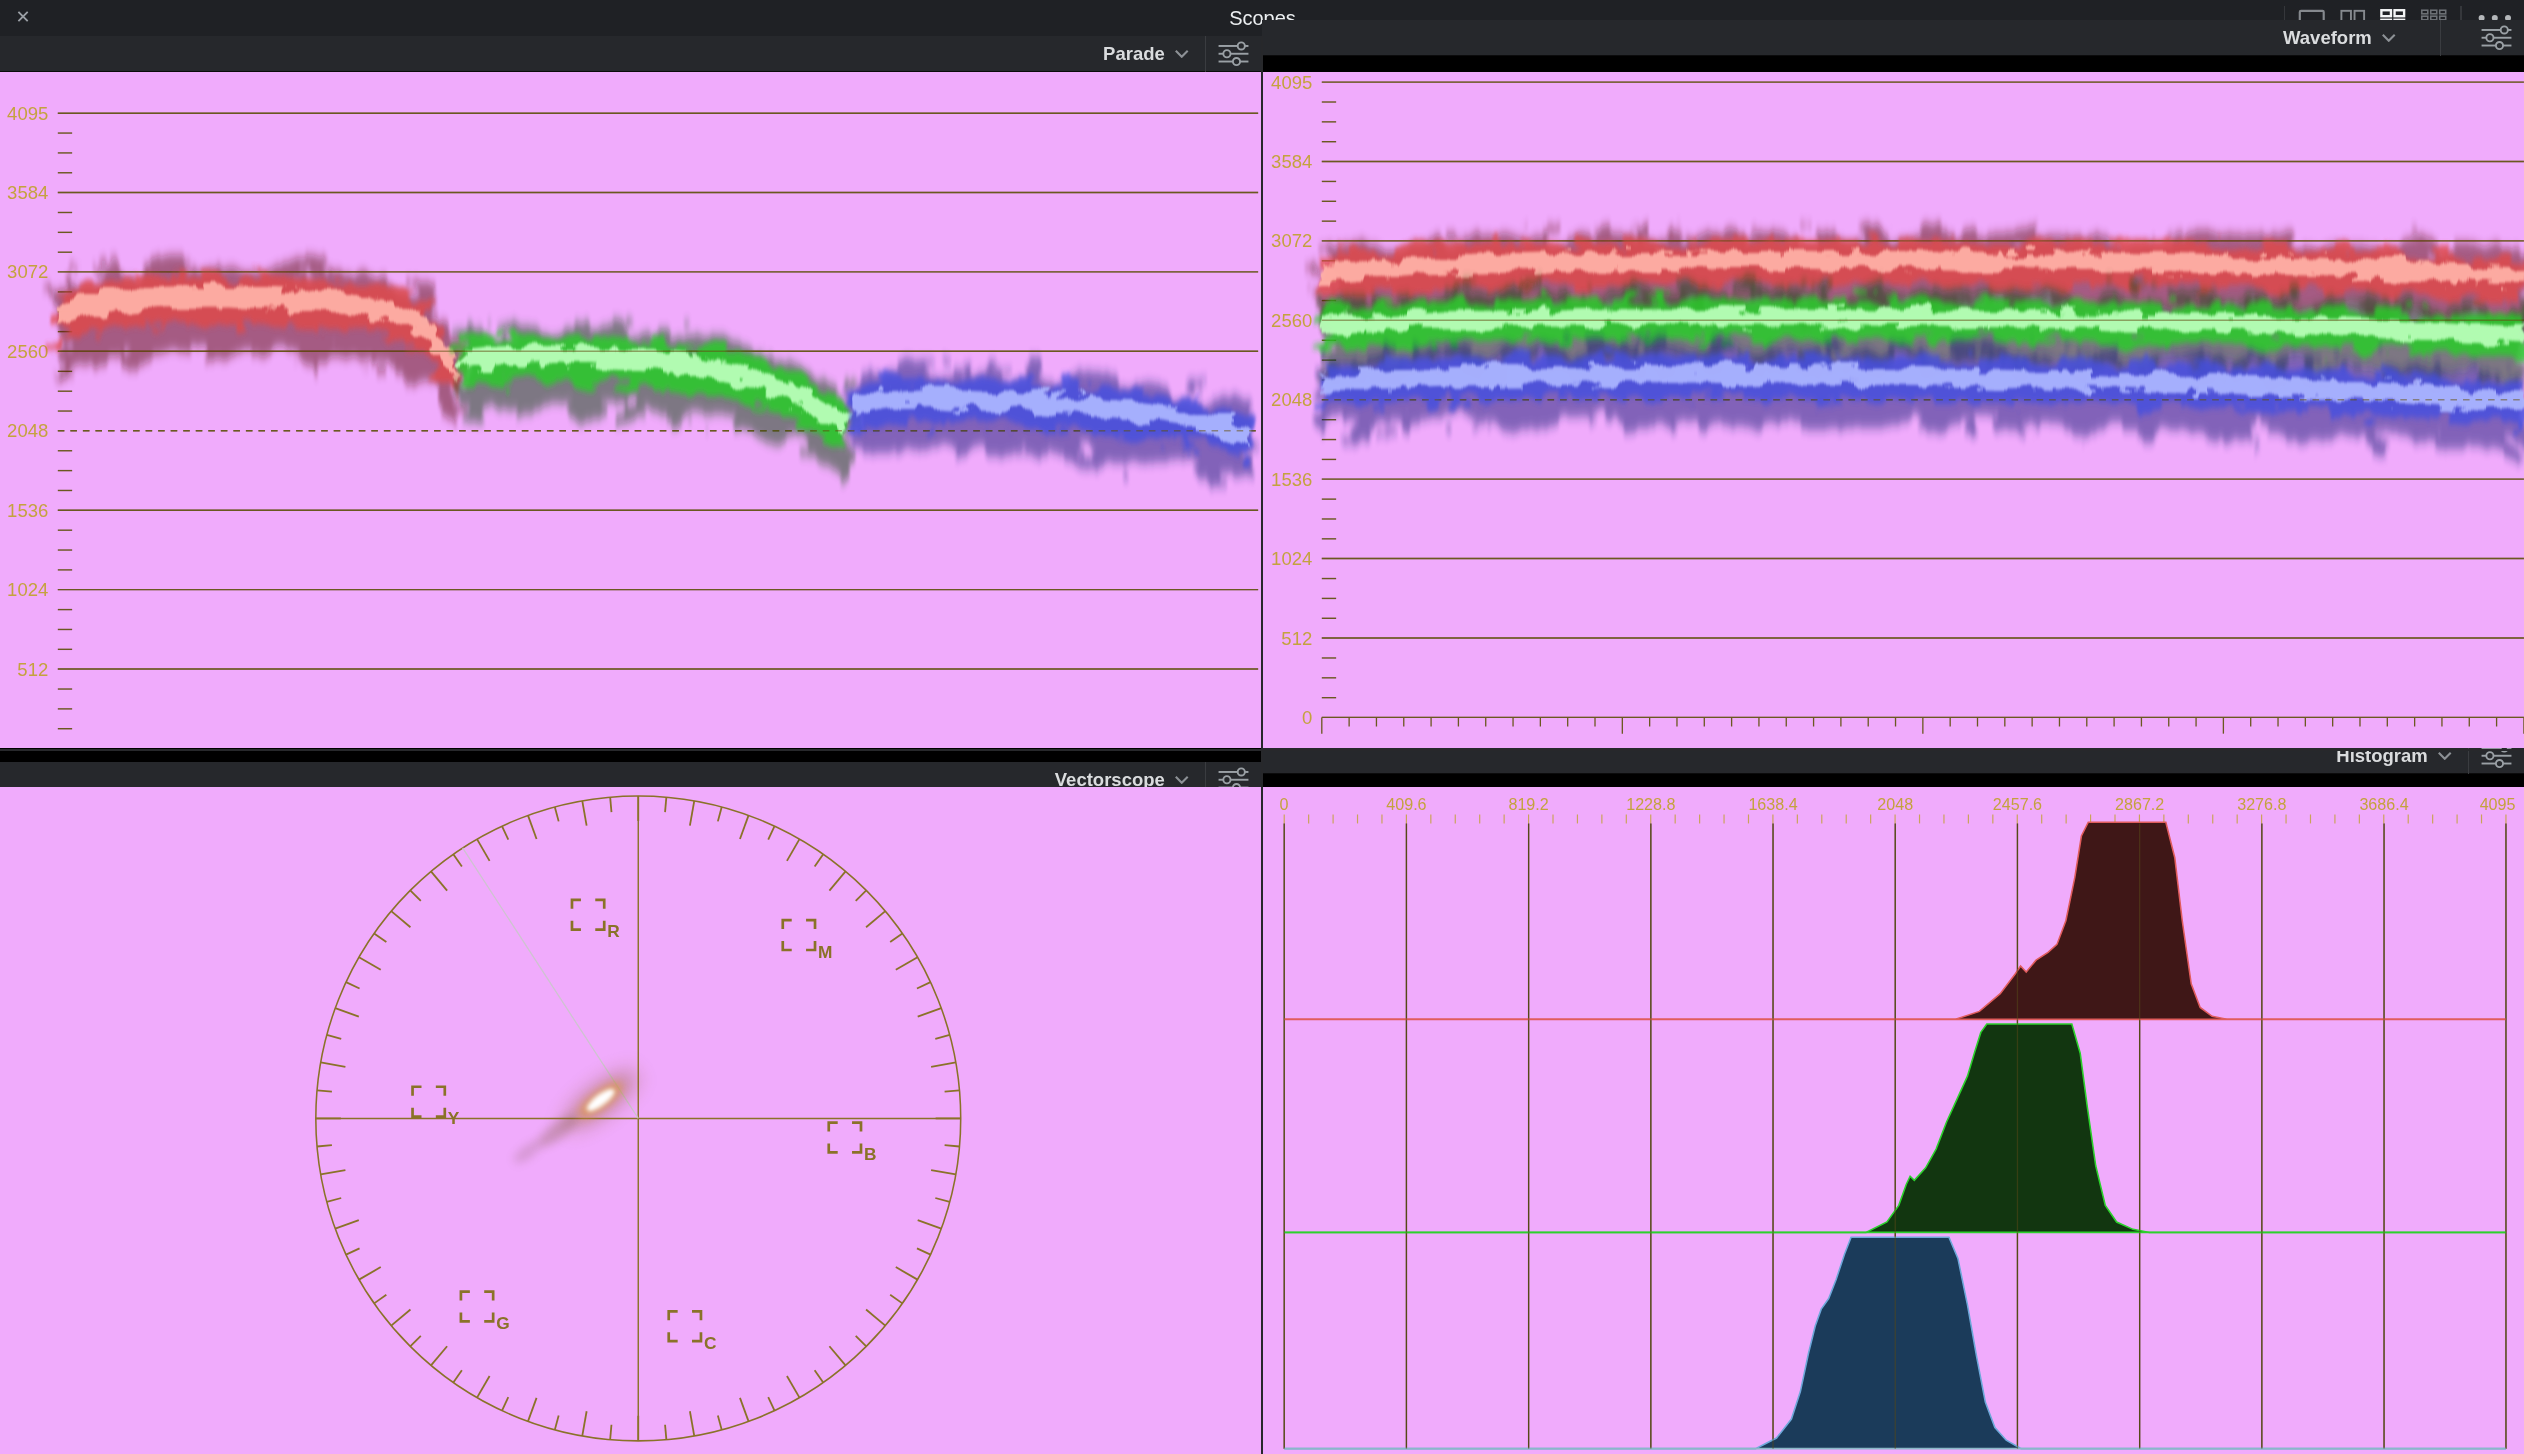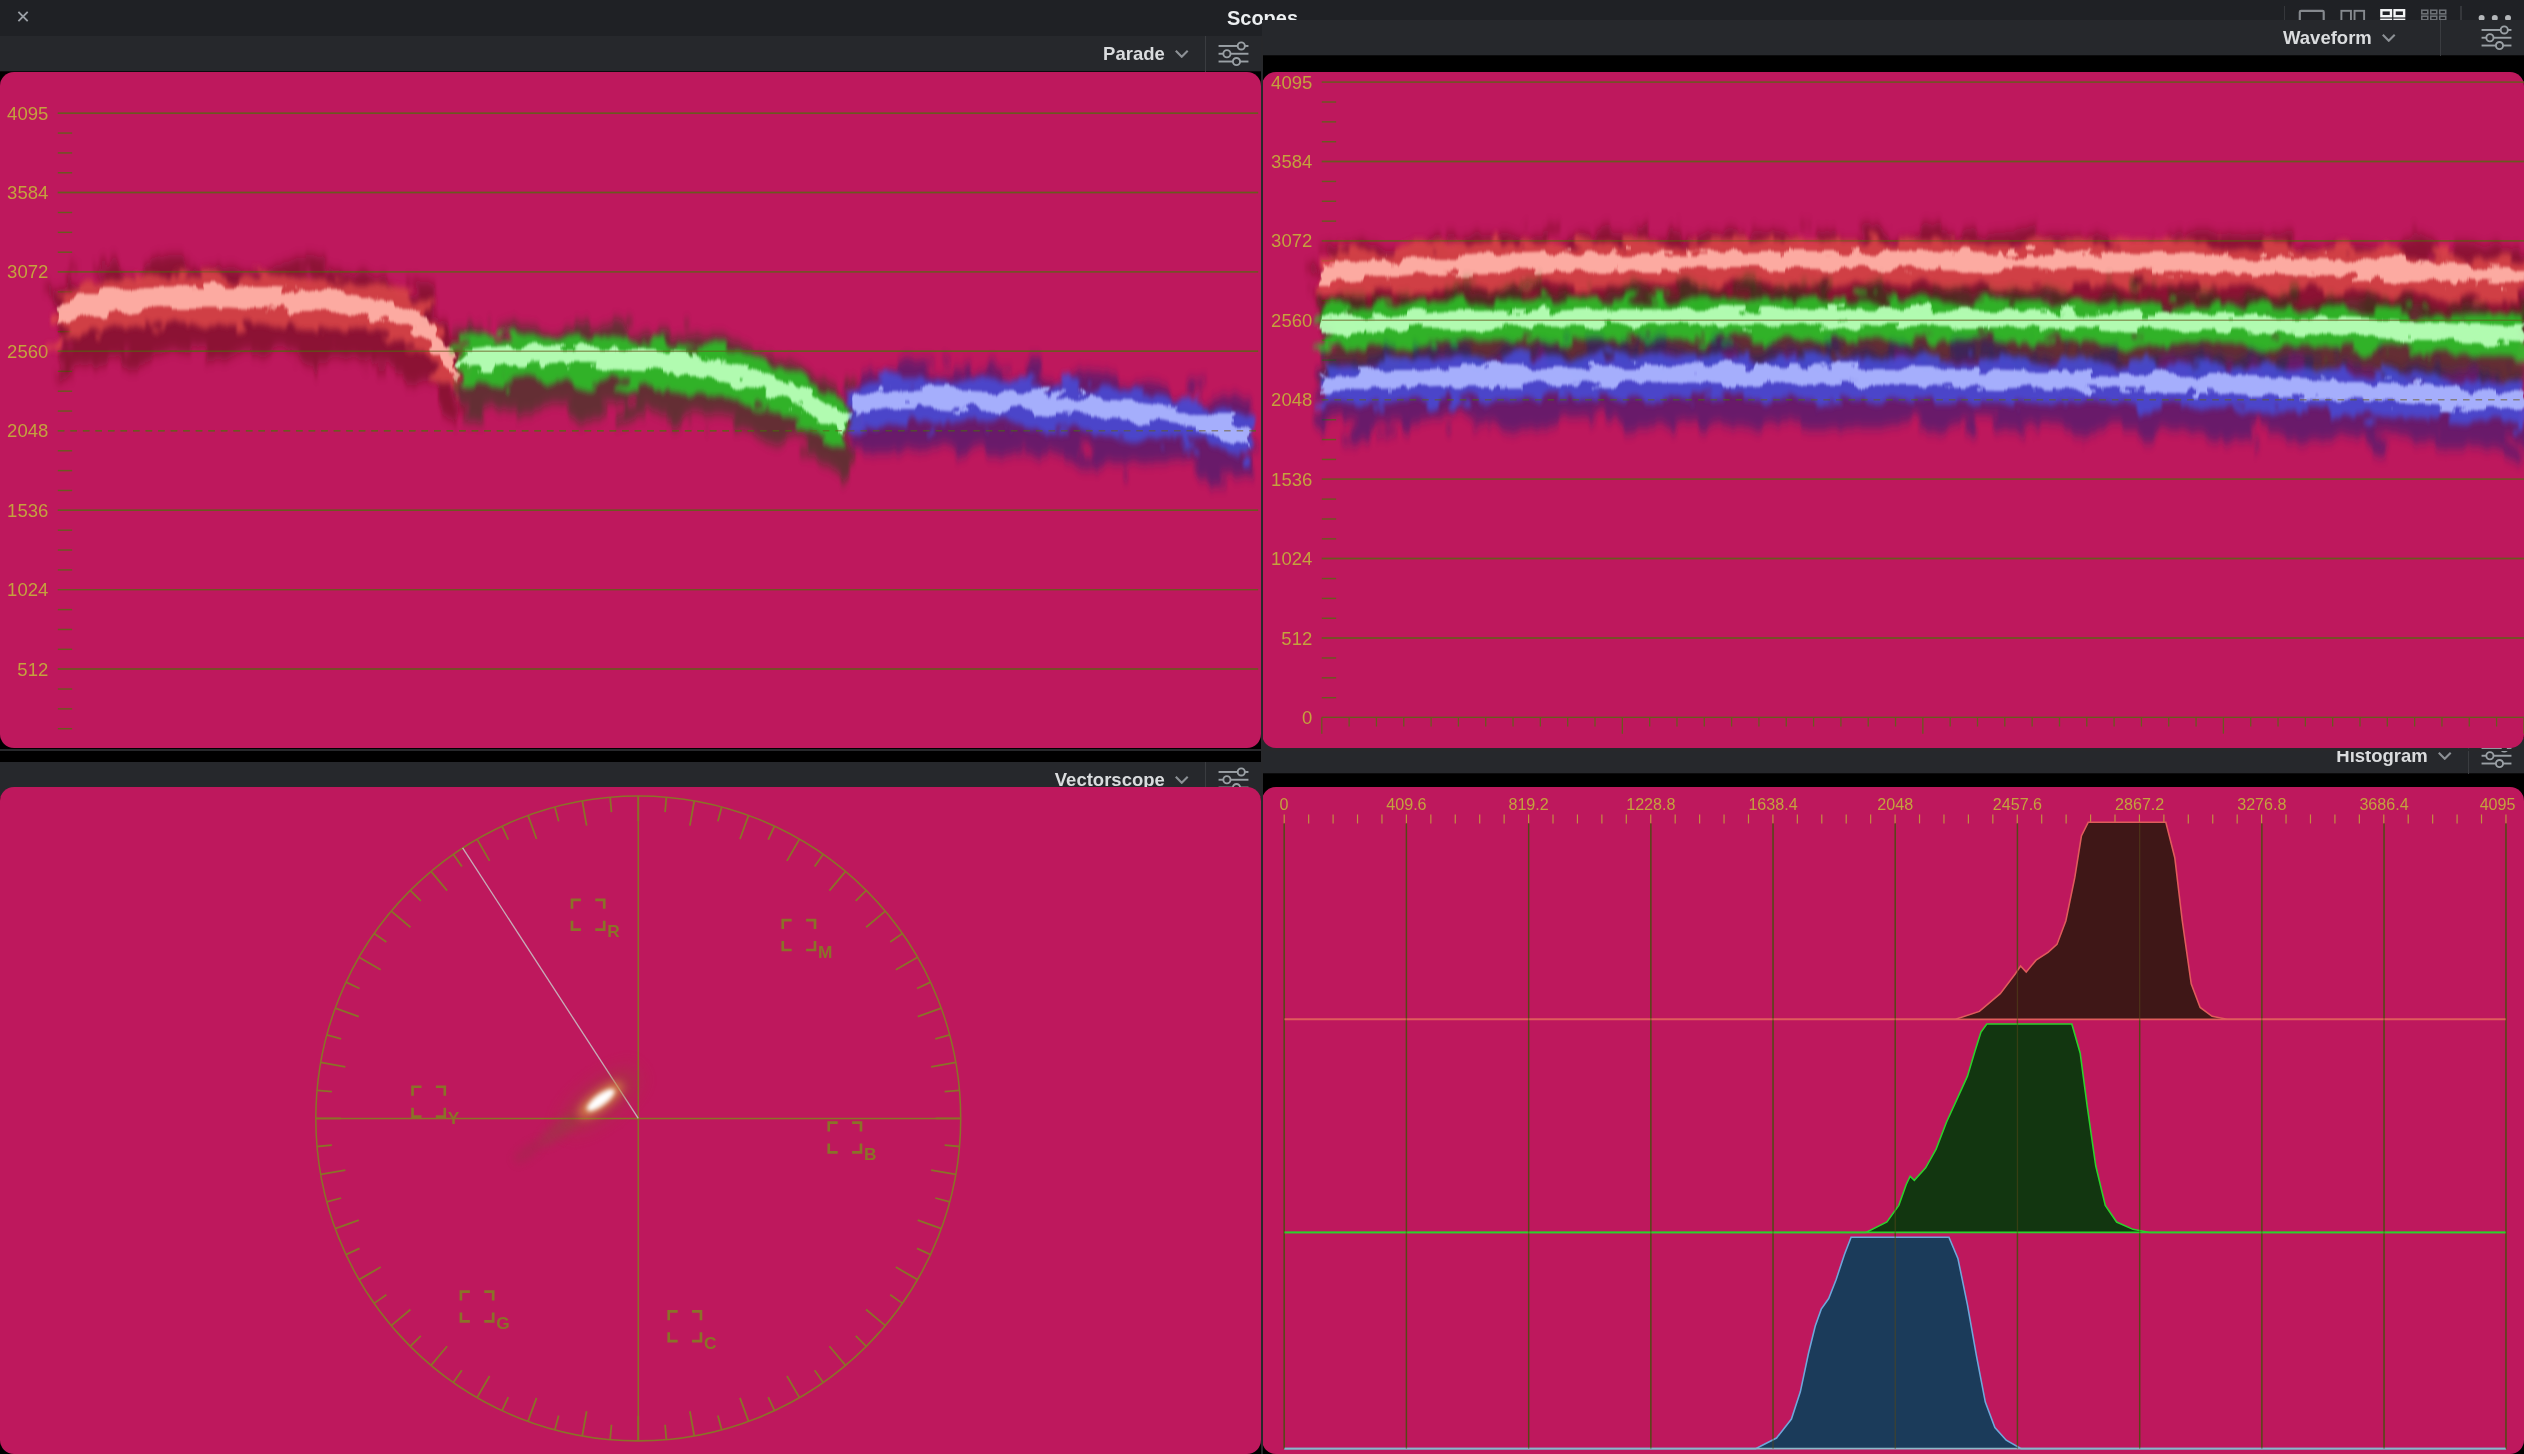--- a/index.html
+++ b/index.html
@@ -4,37 +4,37 @@
 <style>
   html,body{margin:0;padding:0;background:#000;}
   #root{position:relative;width:2525px;height:1454px;background:#000;overflow:hidden;
         font-family:"Liberation Sans",sans-serif;}
   
   .titlebar{position:absolute;left:0;top:0;width:2525px;height:36px;background:#1f2125;
             border-bottom:0.6px solid #0c0d0f;}
   .close{position:absolute;left:15.5px;top:0;height:36px;line-height:35px;font-size:18px;
          color:#9ba0a6;}
   .title{position:absolute;left:0;right:0;top:0;text-align:center;line-height:36px;
-         font-size:20px;font-weight:700;color:#eceff1;}
+         font-size:20px;font-weight:400;color:#eceff1;}
   .tb-right{position:absolute;right:8.4px;top:0;height:36px;display:flex;align-items:center;gap:13px;}
   .tb-sep{width:1.2px;height:25px;background:#35373b;}
   .vbtn{display:flex;align-items:center;}
   
   .phead{position:absolute;height:36px;background:#26282c;display:flex;align-items:center;
          justify-content:flex-end;border-bottom:0.6px solid #0b0b0c;box-sizing:border-box;}
   .plabel{display:flex;align-items:center;gap:9px;color:#dadcde;font-size:18.5px;font-weight:700;
           margin-right:15.5px;}
   .hsep{width:1.2px;height:36px;background:#3a3c40;}
   .hbtn{width:55px;display:flex;justify-content:center;align-items:center;}
   #h-parade{left:0;top:36px;width:1261px;}
   #h-waveform{left:1262px;top:20px;width:1262px;gap:28px;}
   #h-vector{left:0;top:762px;width:1261px;}
   #h-histo{left:1262px;top:738px;width:1262px;}
   
-  .plot{position:absolute;background:#be185d;border-radius:14px;}
+  .plot{position:absolute;background:#f0abfc;}
   #p-parade{left:0;top:72px;width:1261px;height:676px;}
   #p-waveform{left:1262px;top:72px;width:1262px;height:676px;}
   #p-vector{left:0;top:787px;width:1261px;height:667px;}
   #p-histo{left:1262px;top:787px;width:1262px;height:667px;}
   .plot svg{display:block;}
   .vdiv{position:absolute;left:1261px;top:36px;width:1.8px;height:1418px;background:#27282b;}
   .hdiv{position:absolute;left:0;top:749px;width:2525px;height:1.8px;background:#27282b;}
   text{font-family:"Liberation Sans",sans-serif;}
 </style>
 </head>

